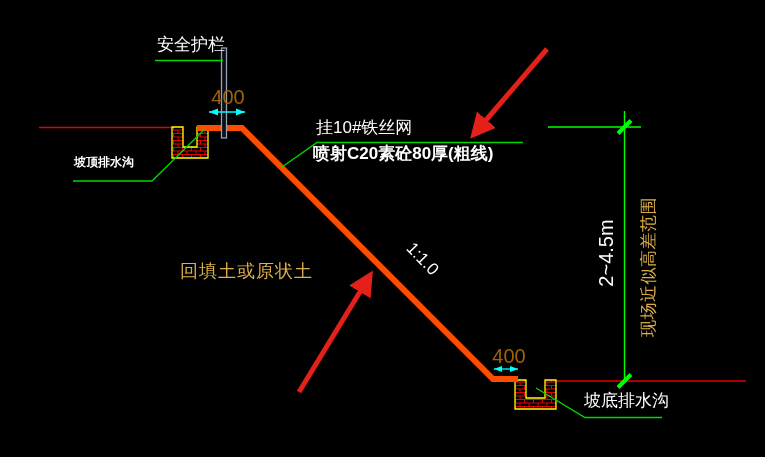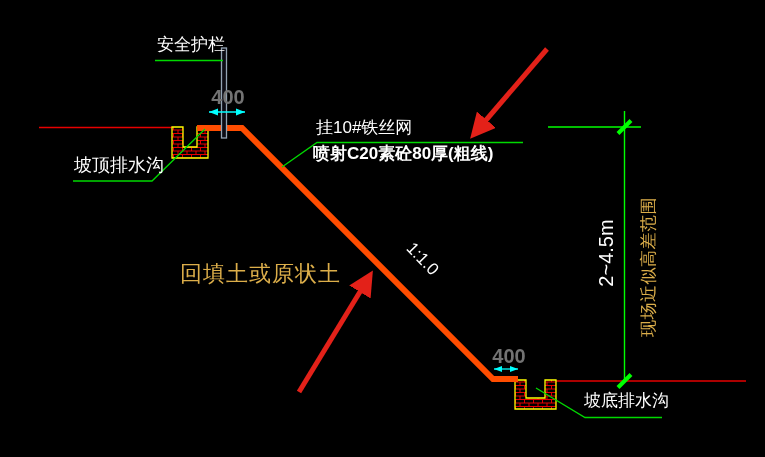--- a/index.html
+++ b/index.html
@@ -2,21 +2,21 @@
 <html><head>
 <meta charset="utf-8">
 <style>
   html,body{margin:0;padding:0;background:#000;}
   #stage{position:relative;width:765px;height:457px;background:#000;overflow:hidden;
          font-family:"Liberation Sans","DejaVu Sans",sans-serif;}
   #stage svg{position:absolute;left:0;top:0;}
   .lbl{position:absolute;white-space:nowrap;line-height:1.1;}
   .t-white{color:#ffffff;}
   .t-tan{color:#dcae4a;}
-  .t-cyan{color:#737373;font-weight:bold;}
+  .t-cyan{color:#a16207;}
   .red-line{stroke:#e60000;stroke-width:1.5;}
   .slope{stroke:#ff4d00;stroke-width:6;fill:none;}
   .greenline{stroke:#00d900;stroke-width:1.3;fill:none;}
   .dimgreen{stroke:#00ff00;stroke-width:1.4;}
   .tick{stroke:#00ff00;stroke-width:4;}
   .cyanline{stroke:#00ffff;stroke-width:1.3;}
   .cyanfill{fill:#00ffff;}
   .arrow{stroke:#e32119;stroke-width:5;}
   .ditch{stroke:#ffff00;stroke-width:1.3;fill:url(#brick);}
   .post{stroke:#94a4b4;stroke-width:1.3;fill:#0c0c14;}
@@ -64,27 +64,27 @@
     <polygon points="518,369 510,366 510,372" class="cyanfill"></polygon>
 
     <line x1="547" y1="49" x2="475" y2="133" class="arrow" marker-end="url(#ah)"></line>
     <line x1="299" y1="392" x2="369" y2="277" class="arrow" marker-end="url(#ah)"></line>
   </svg>
 
   <div class="lbl t-white" style="left:157px;top:36px;font-size:17px;">安全护栏</div>
 
   <div class="lbl t-cyan" style="left:206px;top:86px;width:44px;text-align:center;font-size:20px;">400</div>
 
-  <div class="lbl t-white" style="left:74px;top:156px;font-size:18px;">坡顶排水沟</div>
+  <div class="lbl t-white" style="left:74px;top:156px;font-size:12px;font-weight:bold;">坡顶排水沟</div>
 
   <div class="lbl t-white" style="left:316px;top:119px;font-size:17px;">挂10#铁丝网</div>
 
   <div class="lbl t-white" style="left:313px;top:145px;font-size:17px;font-weight:bold;">喷射C20素砼80厚(粗线)</div>
 
-  <div class="lbl t-tan" style="left:180px;top:262px;font-size:22px;letter-spacing:1px;">回填土或原状土</div>
+  <div class="lbl t-tan" style="left:180px;top:262px;font-size:18px;letter-spacing:1px;">回填土或原状土</div>
 
   <div class="lbl t-white" style="left:392px;top:250px;width:60px;text-align:center;font-size:17px;transform:rotate(46deg);">1:1.0</div>
 
   <div class="lbl t-cyan" style="left:487px;top:345px;width:44px;text-align:center;font-size:20px;">400</div>
 
   <div class="lbl t-white" style="left:584px;top:392px;font-size:17px;text-align:right;">坡底排水沟</div>
 
   <div class="lbl t-white" style="left:561px;top:242px;width:90px;height:22px;text-align:center;font-size:20px;transform:rotate(-90deg);">2~4.5m</div>
 
   <div class="lbl t-tan" style="left:577px;top:257px;width:146px;height:20px;text-align:center;font-size:17px;letter-spacing:0.5px;transform:rotate(-90deg);">现场近似高差范围</div>

